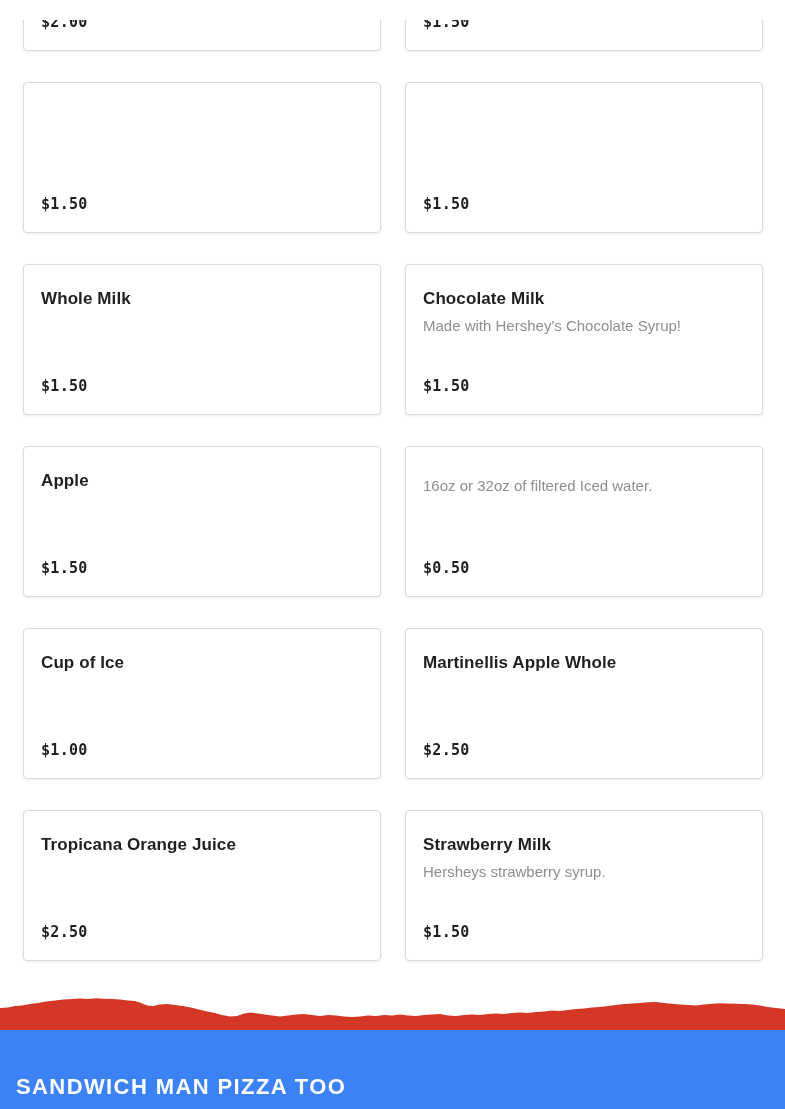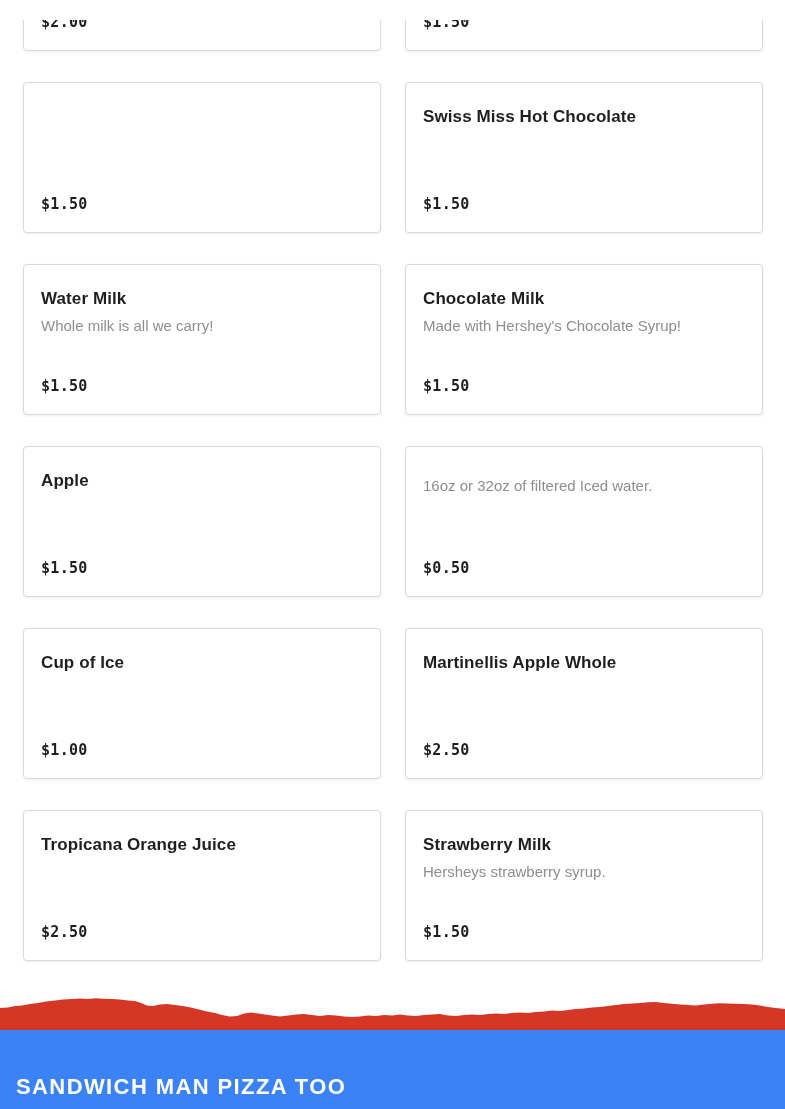--- a/index.html
+++ b/index.html
@@ -91,26 +91,24 @@
         <span class="item-price">$2.00</span>
       </article>
       <article class="card">
         <h3 class="item-name"></h3>
         <span class="item-price">$1.50</span>
       </article>
       <article class="card">
         <span class="item-price">$1.50</span>
       </article>
       <article class="card">
-        <h3 class="item-name">Swiss Miss Hot Chocolate</h3>
         <span class="item-price">$1.50</span>
       </article>
       <article class="card">
-        <h3 class="item-name">Water Milk</h3>
-        <p class="item-desc">Whole milk is all we carry!</p>
+        <h3 class="item-name">Whole Milk</h3>
         <span class="item-price">$1.50</span>
       </article>
       <article class="card">
         <h3 class="item-name">Chocolate Milk</h3>
         <p class="item-desc">Made with Hershey's Chocolate Syrup!</p>
         <span class="item-price">$1.50</span>
       </article>
       <article class="card">
         <h3 class="item-name">Apple</h3>
         <span class="item-price">$1.50</span>

